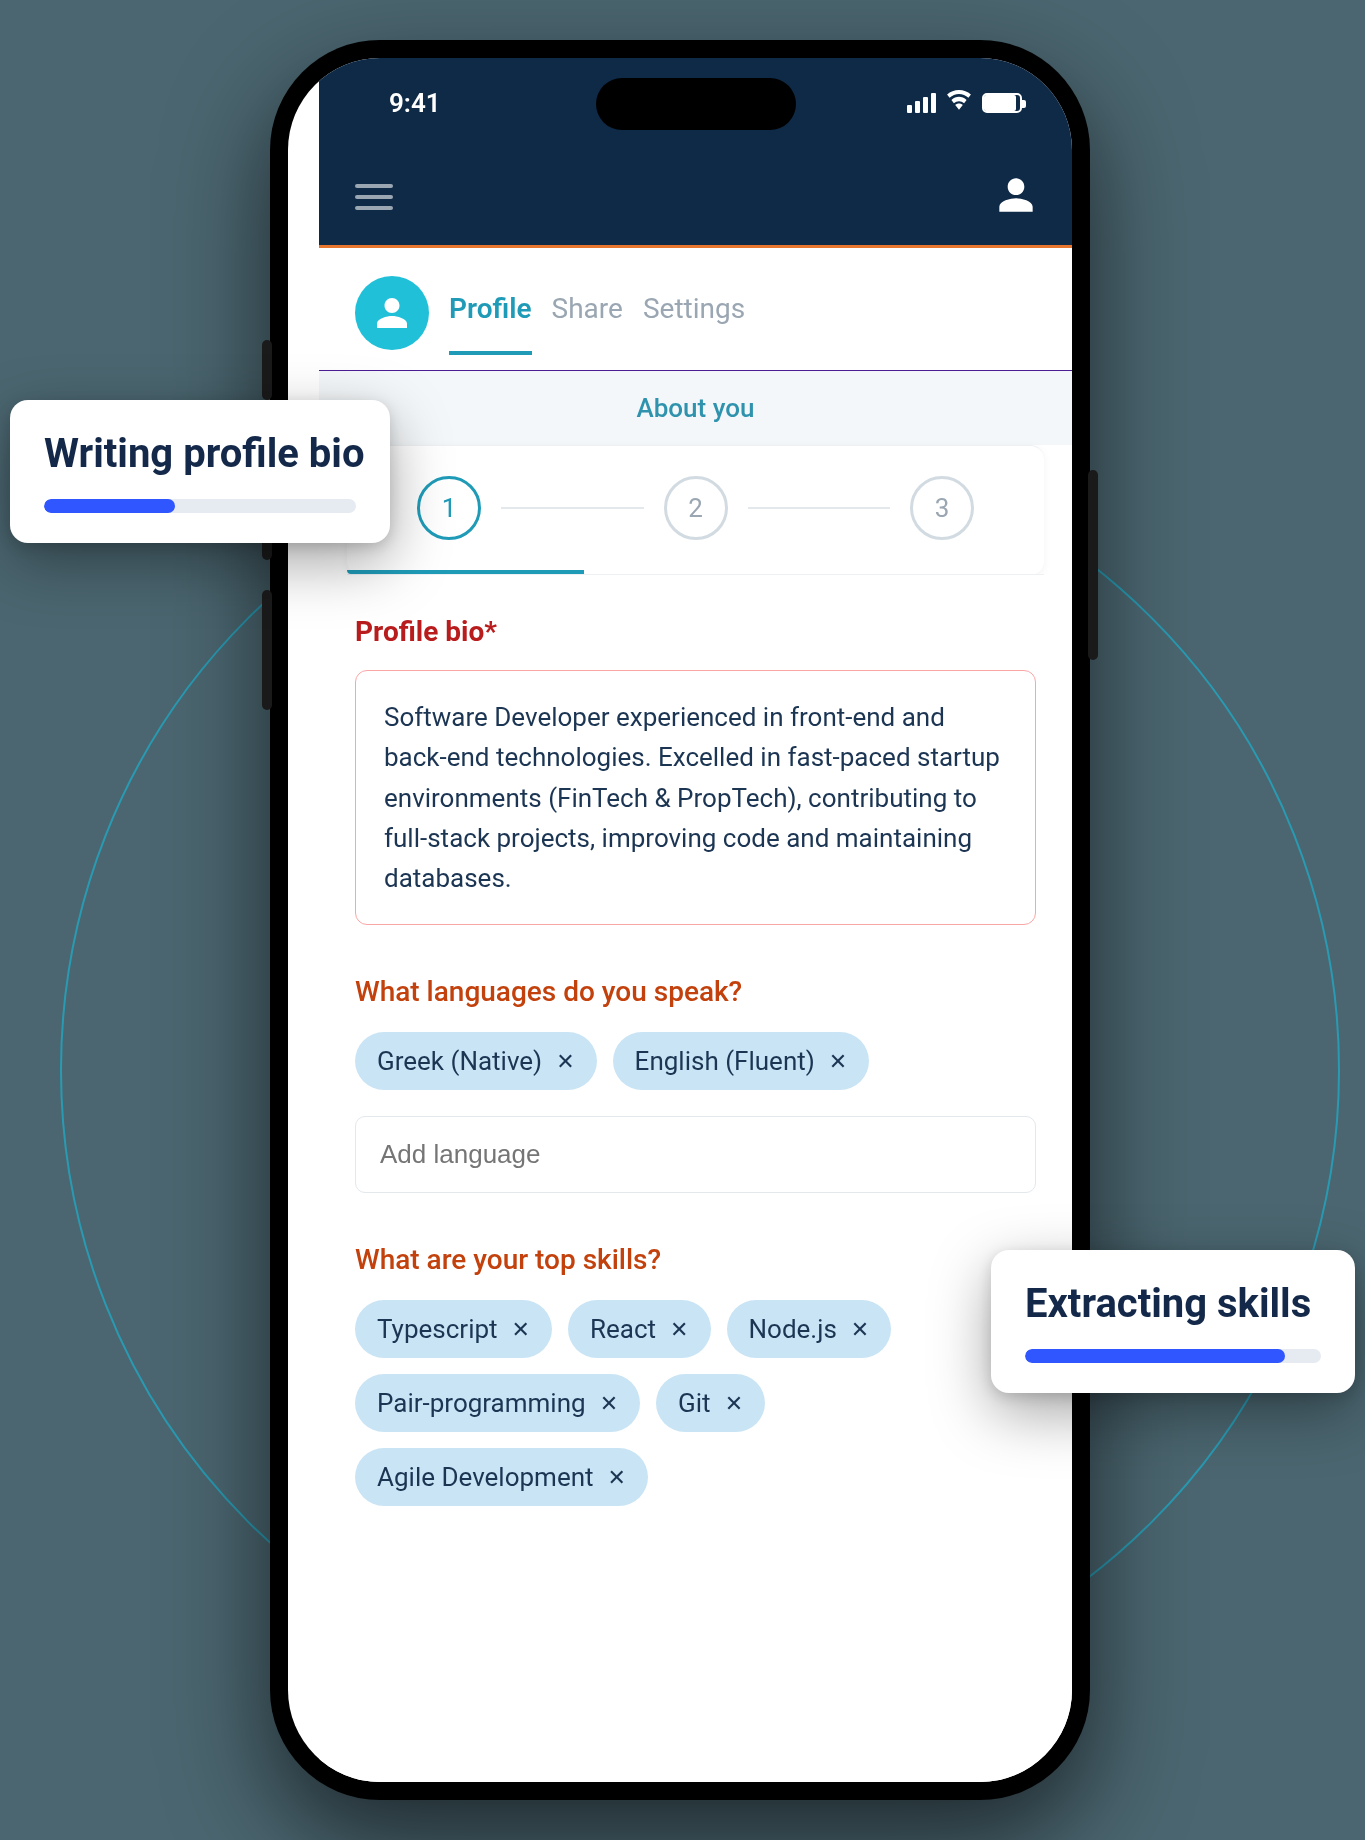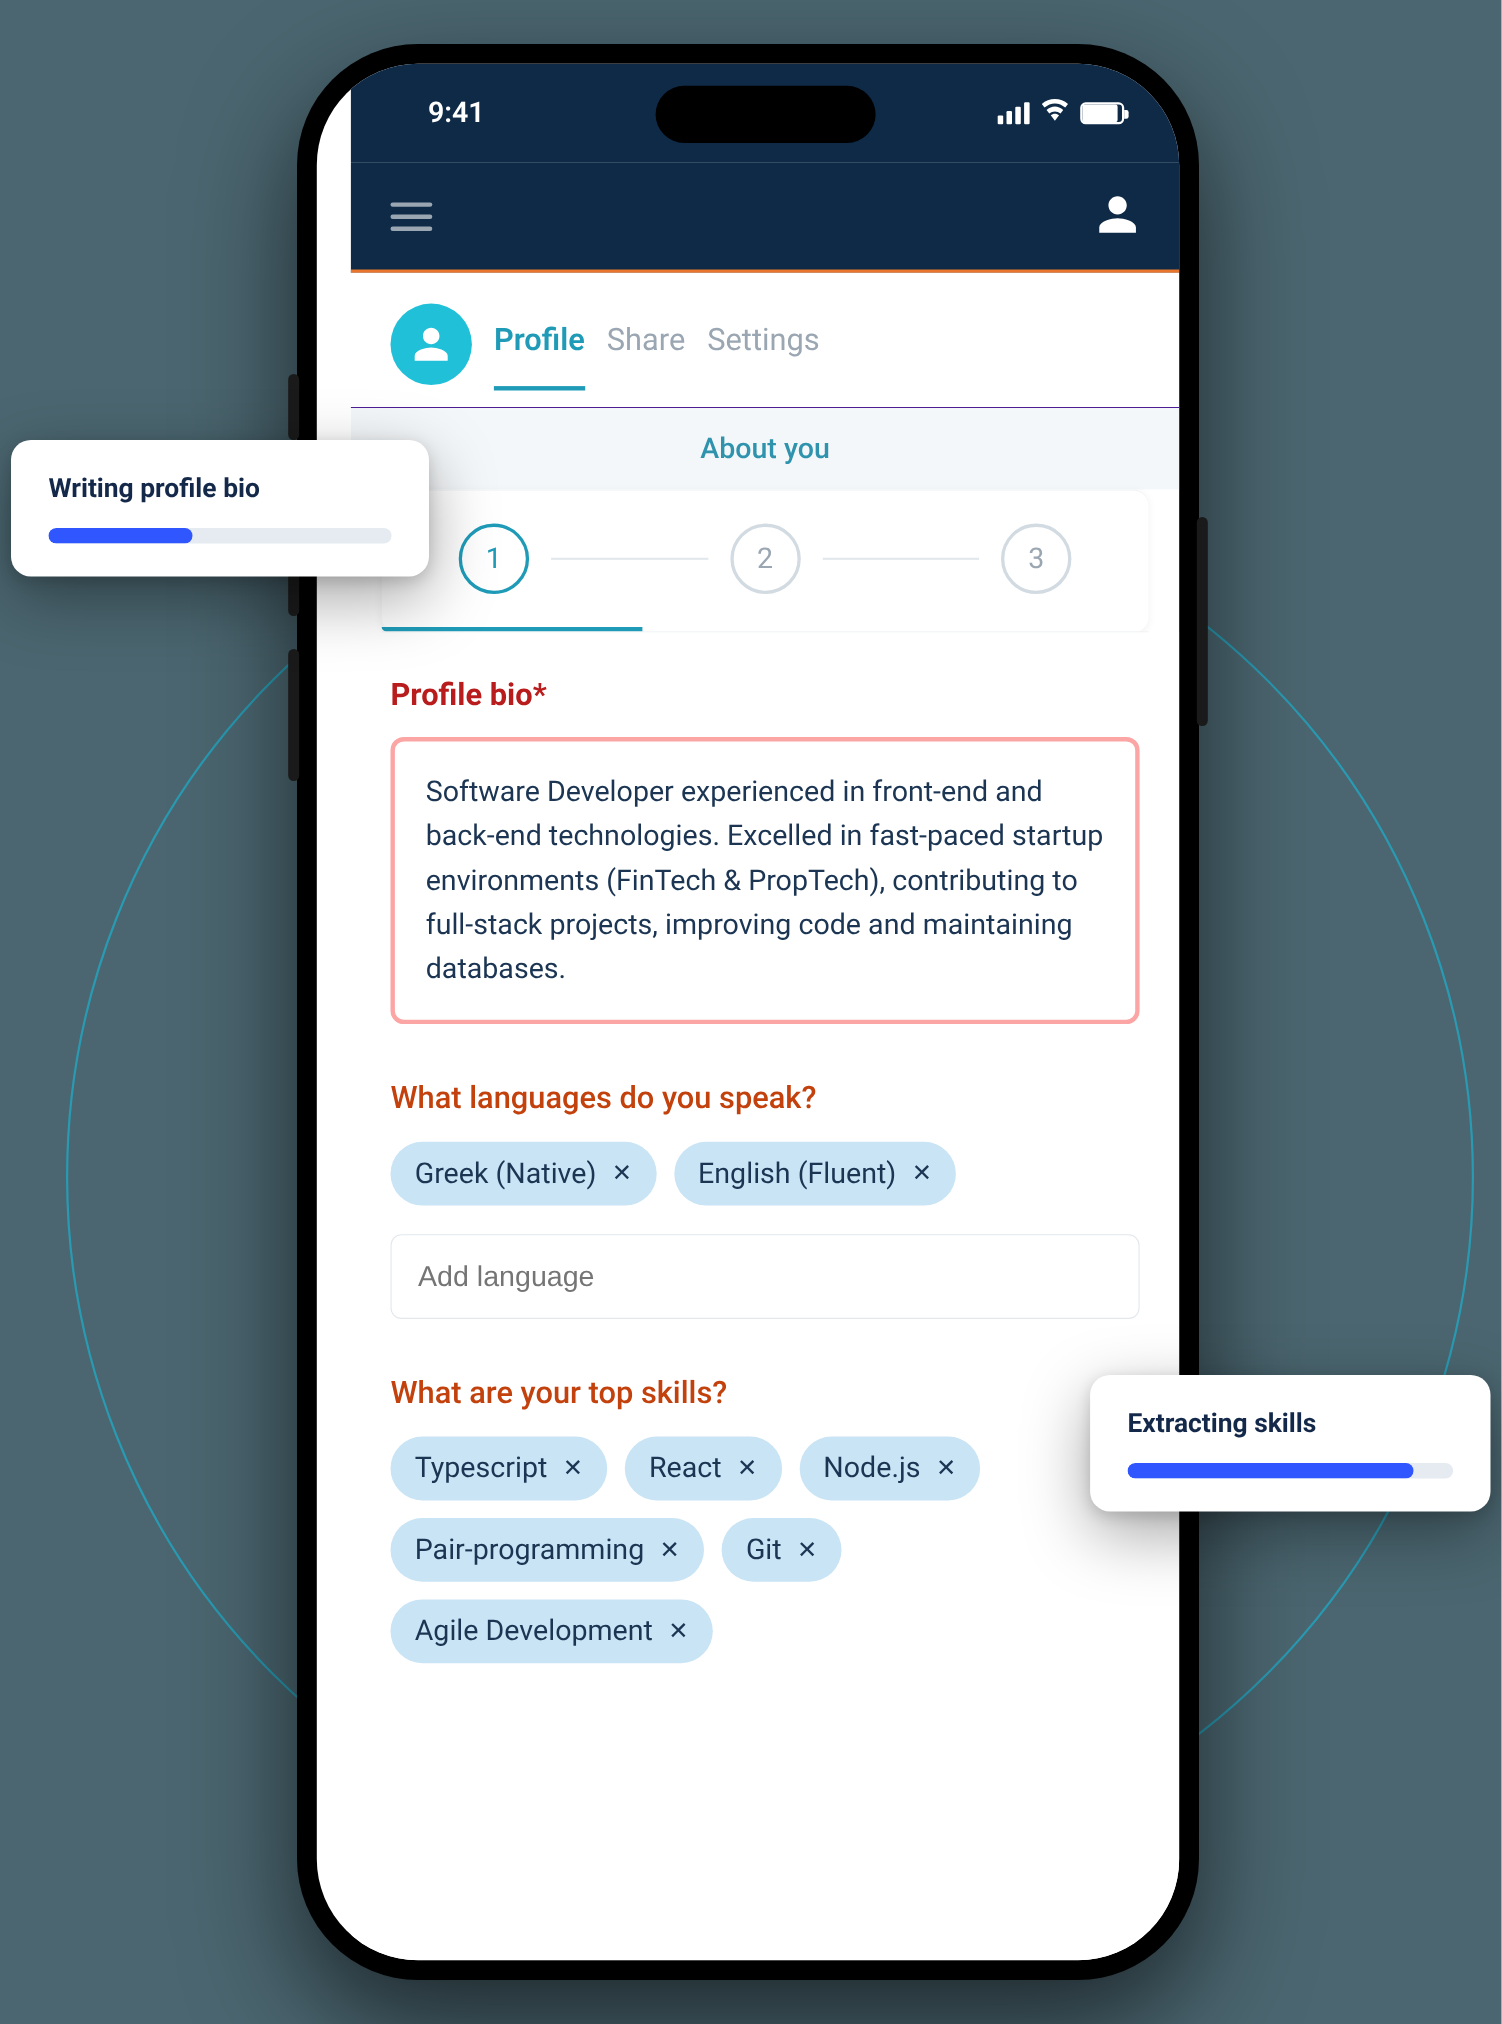--- a/index.html
+++ b/index.html
@@ -167,21 +167,21 @@
   .form-area {
     background:#fff;
     padding:40px 36px 0 36px;
     flex:1;
     overflow:hidden;
   }
   .field-label {
     color:#b91c1c; font-size:28px; font-weight:700; margin-bottom:22px;
   }
   .bio-box {
-    border:4px solid #fca5a5; border-radius:12px;
+    border:1px solid #fca5a5; border-radius:12px;
     padding:26px 28px; color:#1b3553; font-size:26px; line-height:1.55;
     margin-bottom:50px;
   }
   .section-q { color:#c2410c; font-size:28px; font-weight:500; margin-bottom:24px;}
   .chips { display:flex; flex-wrap:wrap; gap:16px; margin-bottom:26px;}
   .chip {
     background:#c9e4f5; color:#1b3553; font-size:26px;
     padding:14px 22px; border-radius:30px;
     display:flex; align-items:center; gap:14px;
   }
@@ -194,21 +194,21 @@
 
   
   .popup {
     position:absolute;
     background:#fff;
     border-radius:18px;
     box-shadow:0 20px 60px rgba(0,0,0,0.35), 0 4px 14px rgba(0,0,0,0.15);
     padding:30px 34px 30px 34px;
     z-index:5;
   }
-  .popup-title { color:#14294a; font-size:24px; font-weight:700; margin-bottom:22px; white-space:nowrap;}
+  .popup-title { color:#14294a; font-size:40px; font-weight:700; margin-bottom:22px; white-space:nowrap;}
   .progress-track {
     width:100%; height:14px; background:#e6ebf2; border-radius:8px; overflow:hidden;
   }
   .progress-fill { height:100%; background:#2f56ff; border-radius:8px;}
   .popup.left { top:400px; left:10px; width:380px;}
   .popup.right { top:1250px; right:10px; width:364px;}
 
 </style>
 </head>
 <body>

